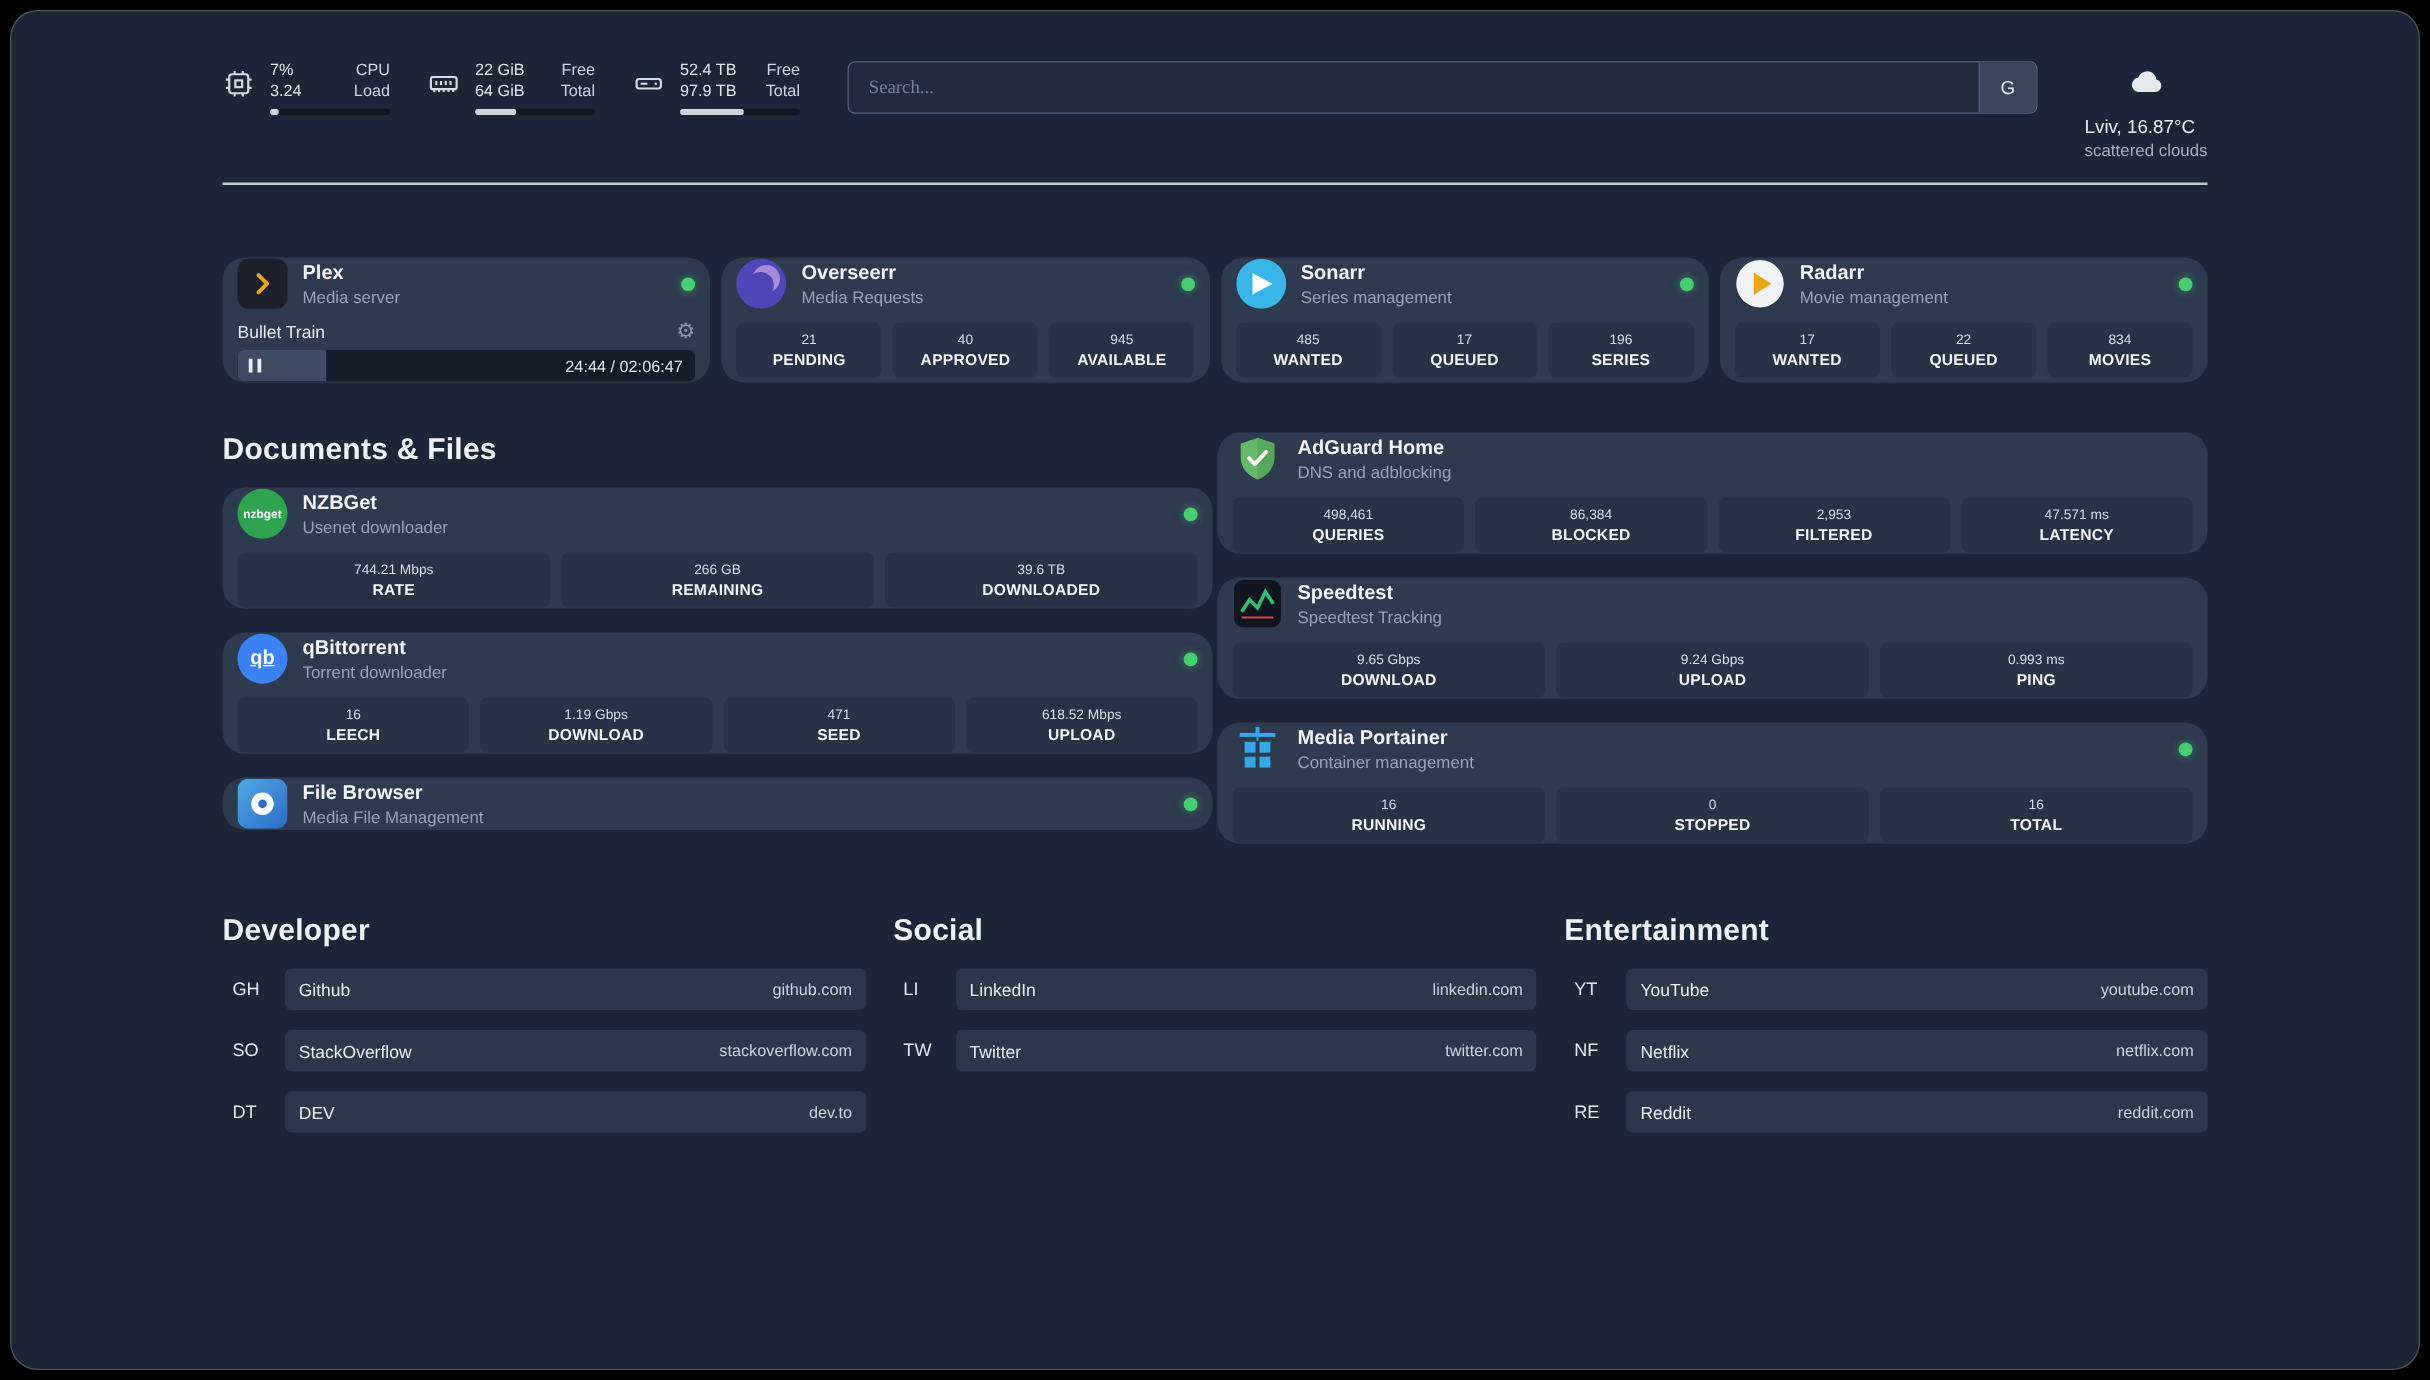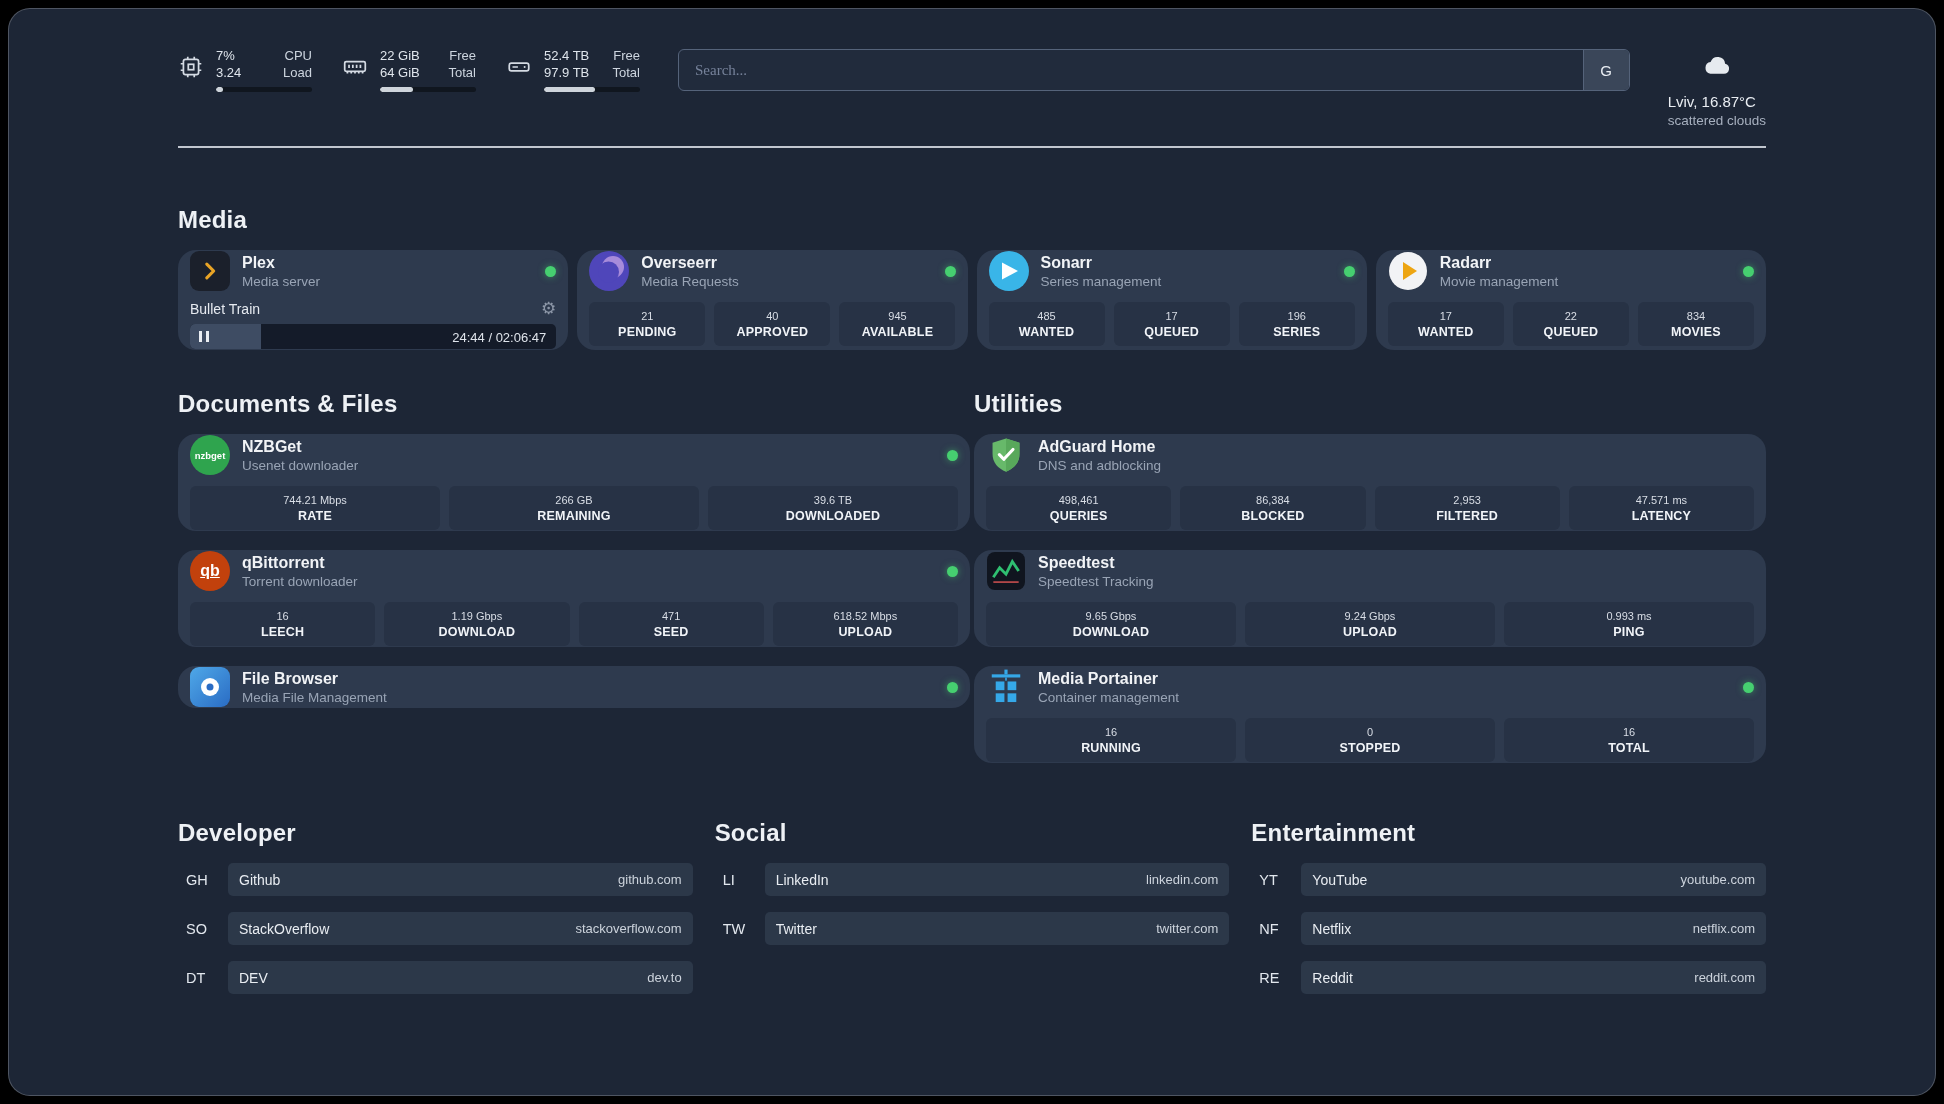--- a/index.html
+++ b/index.html
@@ -71,21 +71,21 @@
                 border-radius: 5px; overflow: hidden; cursor: pointer; }
   .player-fill { position: absolute; left: 0; top: 0; bottom: 0; background: #3e4c63;
                  display: flex; align-items: center; padding-left: 9px; }
   .pause { width: 10px; height: 11px; border-left: 3px solid #e9edf2; border-right: 3px solid #e9edf2; }
   .player-time { position: absolute; right: 10px; top: 50%; transform: translateY(-50%);
                  font-size: 13px; color: #dfe4eb; }
 
   
   .plex-icon { background: #1b202b; border-radius: 9px; }
   .nzbget-icon { background: #2fa44e; font-size: 9.5px; font-weight: 700; color: #fff; }
-  .qb-icon { background: #c2410c; font-size: 16px; font-weight: 700; color: #fff; text-decoration: underline; }
+  .qb-icon { background: #3b82f6; font-size: 16px; font-weight: 700; color: #fff; text-decoration: underline; }
   .square-icon { border-radius: 9px; }
 
   
   .two-col { display: grid; grid-template-columns: 1fr 1fr; gap: 4px; margin-top: 40px; }
   .col .section-title { margin-bottom: 16px; }
   .col .card + .card { margin-top: 19px; }
 
   
   .bookmarks { display: grid; grid-template-columns: 1fr 1fr 1fr; gap: 22px; margin-top: 56px; }
   .bm-item { display: flex; align-items: center; margin-top: 16px; }
@@ -177,21 +177,20 @@
         <div>
           <div class="weather-loc">Lviv, 16.87°C</div>
           <div class="weather-cond">scattered clouds</div>
         </div>
       </div>
     </div>
 
     <div class="divider"></div>
 
     <div class="media-section">
-      <h2 class="section-title">Media</h2>
       <div class="media-grid">
 
         <div class="card">
           <div class="card-header">
             <span class="app-icon plex-icon">
               <svg viewBox="0 0 24 24" width="22" height="22" fill="none" stroke="#e9a426" stroke-width="3.4" stroke-linecap="round" stroke-linejoin="round">
                   <path d="M8.5 4.5 16 12l-7.5 7.5"></path>
                 </svg>
             </span>
             <div>
@@ -382,21 +381,20 @@
             <div>
               <div class="app-name">File Browser</div>
               <div class="app-sub">Media File Management</div>
             </div>
             <span class="dot"></span>
           </div>
         </div>
       </div>
 
       <div class="col">
-        <h2 class="section-title">Utilities</h2>
 
         <div class="card">
           <div class="card-header">
             <span class="app-icon">
               <svg viewBox="0 0 24 24" width="38" height="38">
                 <path d="M12 1.5l8.5 2.8v7c0 5.3-3.4 9.3-8.5 11.2C6.9 20.6 3.5 16.6 3.5 11.3v-7z" fill="#67b96a"></path>
                 <path d="M12 1.5l8.5 2.8v7c0 5.3-3.4 9.3-8.5 11.2z" fill="#58a85b"></path>
                 <path d="M7.8 11.8l2.8 2.9 5.8-6.2" stroke="#fff" stroke-width="2" fill="none" stroke-linecap="round" stroke-linejoin="round"></path>
               </svg>
             </span>

